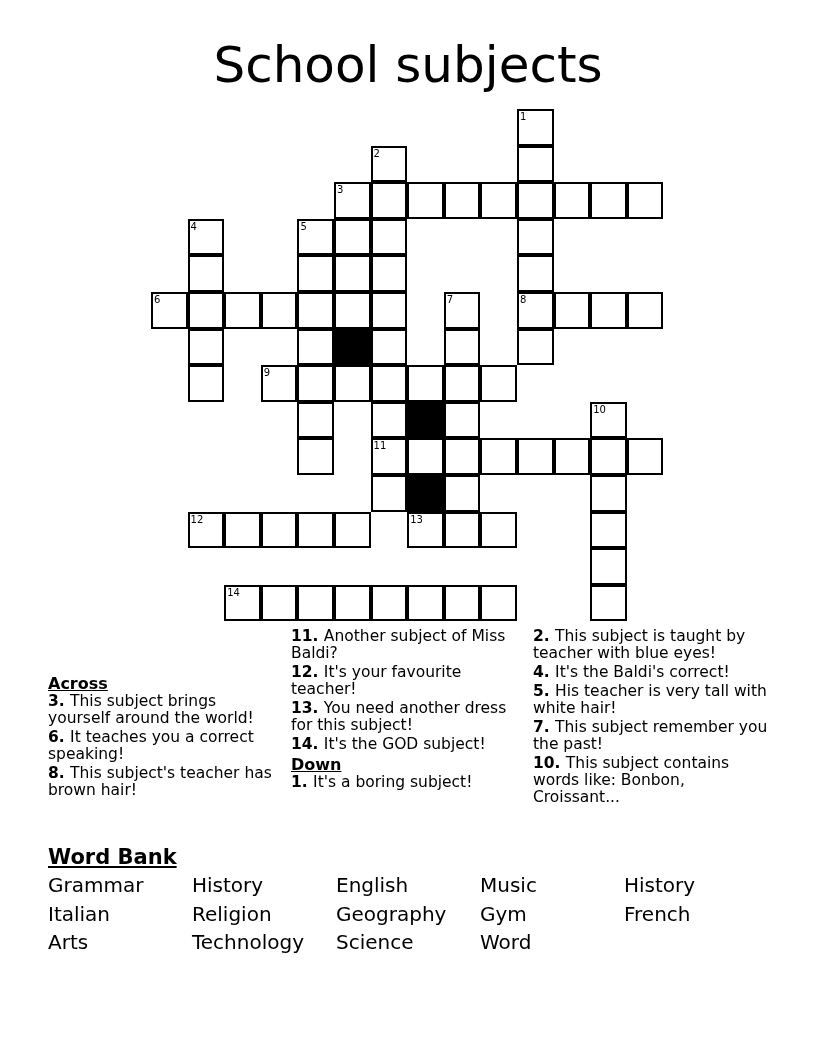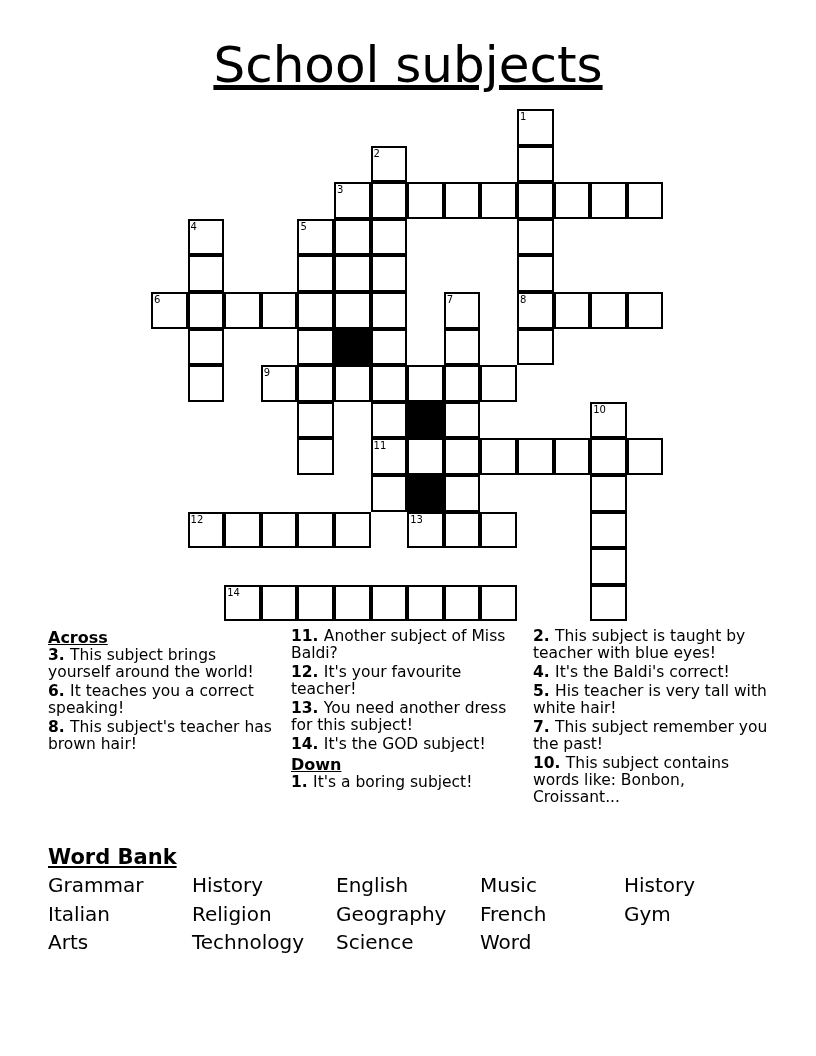--- a/index.html
+++ b/index.html
@@ -1,26 +1,26 @@
 <!DOCTYPE html>
 <html><head>
 <meta charset="utf-8">
 <style>
   html, body { margin:0; padding:0; background:#ffffff; }
   body { width:816px; height:1056px; position:relative; overflow:hidden; font-family:"DejaVu Sans", sans-serif; color:#000; }
-  .title { position:absolute; left:0; top:30px; width:816px; text-align:center; font-size:50px; line-height:70px; font-weight:normal;text-decoration:underline; }
+  .title { position:absolute; left:0; top:30px; width:816px; text-align:center; font-size:50px; line-height:70px; font-weight:normal; }
   .grid { position:absolute; left:152px; top:110px; width:513px; height:513px; }
   .cell { position:absolute; width:36.6px; height:36.6px; box-sizing:border-box; border:2px solid #000; background:#fff; margin-left:-1px; margin-top:-1px; }
   .cell.black { background:#000; }
   .cell .num { position:absolute; left:1px; top:0px; font-size:10px; line-height:11px; }
   .clues { position:absolute; top:628px; font-size:15.5px; line-height:17px; }
   .clues .hdr { font-weight:bold; text-decoration:underline; font-size:16px; line-height:19px; }
   .clue { margin-bottom:2px; }
   .clue b { font-weight:bold; }
-  .col-left { left:48px; width:235px; }
+  .col-left { left:48px; width:235px;margin-top:46px; }
   .col-mid { left:291px; width:230px; }
   .col-right { left:533px; width:240px; }
   .wb-title { position:absolute; left:48px; top:843px; font-size:21px; font-weight:bold; text-decoration:underline; line-height:28px; }
   .wb { position:absolute; left:48px; top:871px; width:730px; display:grid; grid-template-columns:144px 144px 144px 144px 144px; grid-auto-rows:28.5px; font-size:20px; line-height:28px; }
 </style>
 </head>
 <body>
 
 <div class="title">School subjects</div>
 
@@ -175,19 +175,19 @@
 <div class="wb-title">Word Bank</div>
 <div class="wb" id="wordbank">
     <div>Grammar</div>
     <div>History</div>
     <div>English</div>
     <div>Music</div>
     <div>History</div>
     <div>Italian</div>
     <div>Religion</div>
     <div>Geography</div>
+    <div>Gym</div>
     <div>French</div>
-    <div>Gym</div>
     <div>Arts</div>
     <div>Technology</div>
     <div>Science</div>
     <div>Word</div>
   </div>
 
 </body></html>

